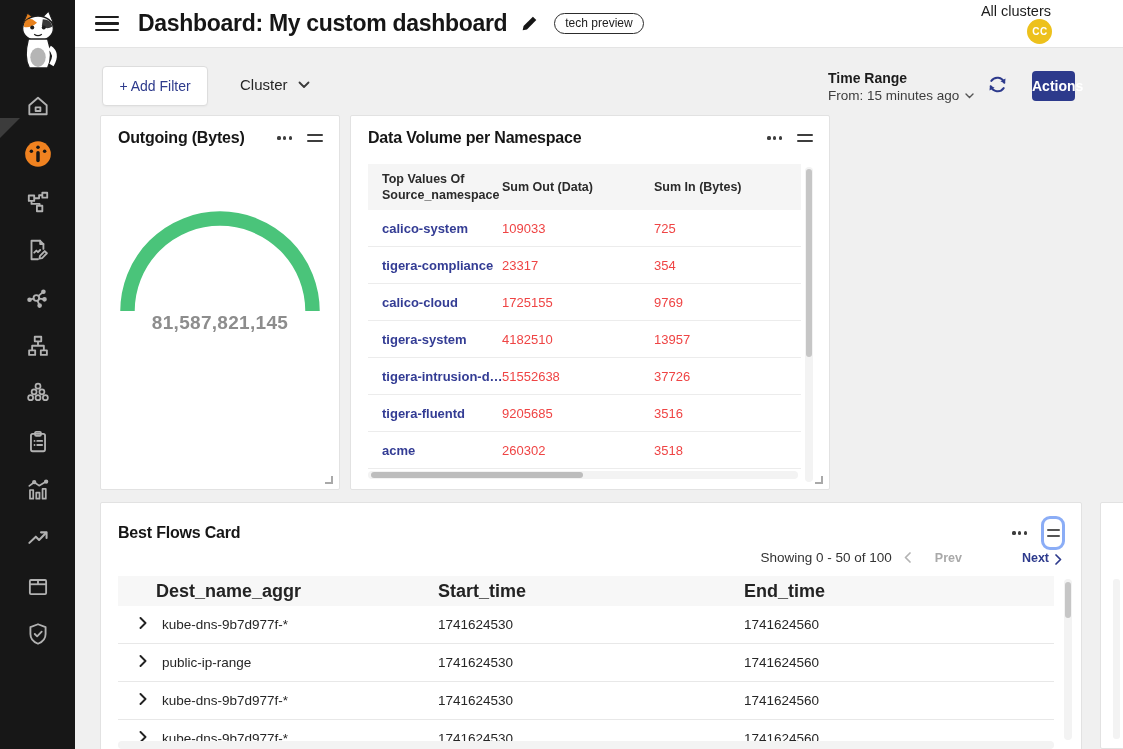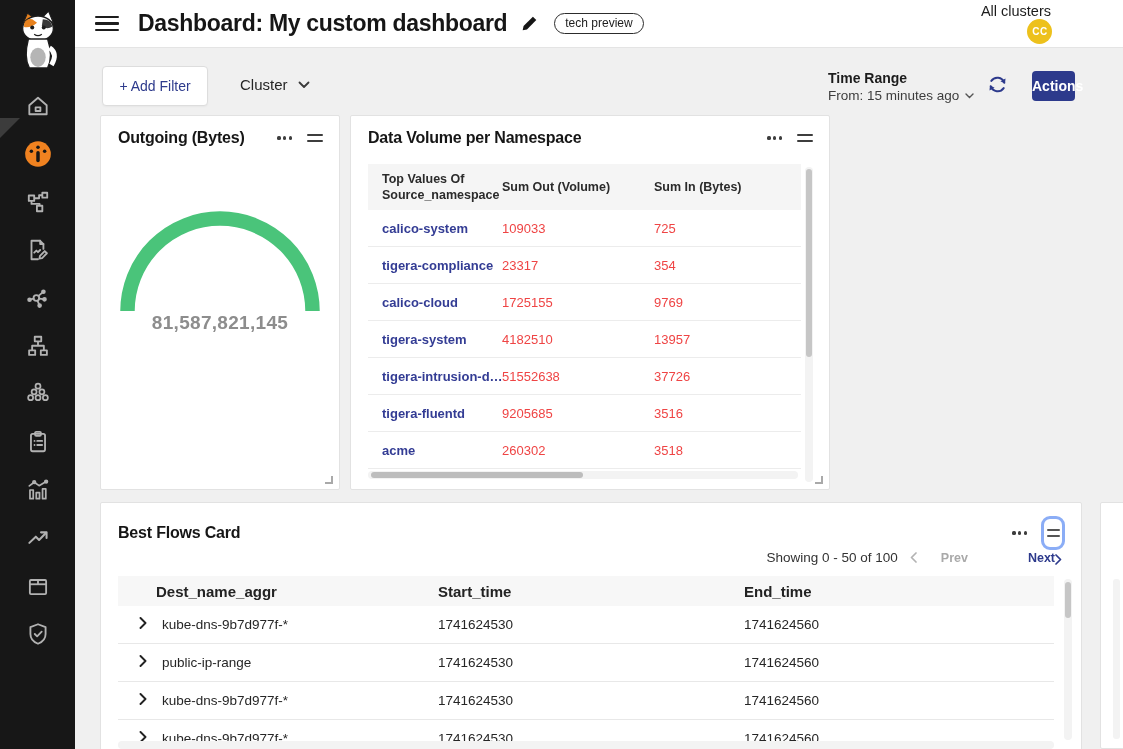--- a/index.html
+++ b/index.html
@@ -78,24 +78,24 @@
   #ns-vscroll .thumb { top:2px; height:188px; }
   .hscroll { position:absolute; height:8px; background:#f3f3f3; border-radius:4px; }
   .hscroll .thumb { position:absolute; top:1px; height:6px; background:#bdbdbd; border-radius:3px; }
   #ns-hscroll { left:17px; bottom:10px; width:430px; }
   #ns-hscroll .thumb { left:3px; width:212px; }
   
   #card-flows { left:100px; top:502px; width:982px; height:260px; }
   .flows-paging { position:absolute; top:47px; right:19px; display:flex; align-items:center; gap:12px; }
   .showing { font-size:13.5px; color:#333; }
   .pg-prev { display:flex; align-items:center; gap:24px; font-size:12.5px; font-weight:700; color:#a9a9a9; cursor:default; }
-  .pg-next { display:flex; align-items:flex-end; gap:0; font-size:12.5px; font-weight:700; color:#2d3a8c; cursor:pointer;padding-left:48px; }
+  .pg-next { display:flex; align-items:flex-end; gap:6px; font-size:12.5px; font-weight:700; color:#2d3a8c; cursor:pointer;padding-left:48px; }
   .flows-table { position:absolute; left:17px; top:73px; width:936px; }
   .fl-hrow { display:grid; grid-template-columns:320px 306px auto; background:#f7f7f7; height:30px; align-items:center; }
-  .fl-hcell { font-size:15px; font-weight:700; color:#232323; }
+  .fl-hcell { font-size:18px; font-weight:700; color:#232323; }
   .fl-hcell.c1 { padding-left:38px; }
   .fl-row { display:grid; grid-template-columns:320px 306px auto; height:38px; align-items:center;
             border-bottom:1px solid #e8e8e8; cursor:pointer; }
   .fl-c1 { display:flex; align-items:flex-start; padding-left:21px; gap:15px; }
   .fl-name { font-size:13.5px; color:#262626; }
   .fl-cell { font-size:13.5px; color:#262626; }
   #fl-vscroll { right:9px; top:76px; height:161px; }
   #fl-vscroll .thumb { top:3px; height:36px; }
   #fl-hscroll { left:17px; top:238px; width:936px; }
   
@@ -308,21 +308,21 @@
       </div>
     <div class="drag-handle">
         <i></i>
         <i></i>
       </div>
   </div>
 
   <div class="ns-table">
     <div class="ns-hrow">
       <div class="ns-hcell c1">Top Values Of Source_namespace</div>
-      <div class="ns-hcell">Sum Out (Volume)</div>
+      <div class="ns-hcell">Sum Out (Data)</div>
       <div class="ns-hcell">Sum In (Bytes)</div>
     </div>
     <div class="ns-row">
       <a class="ns-link">calico-system</a>
       <span class="cellv">109033</span>
       <span class="cellv">725</span>
     </div>
     <div class="ns-row">
       <a class="ns-link">tigera-compliance</a>
       <span class="cellv">23317</span>

